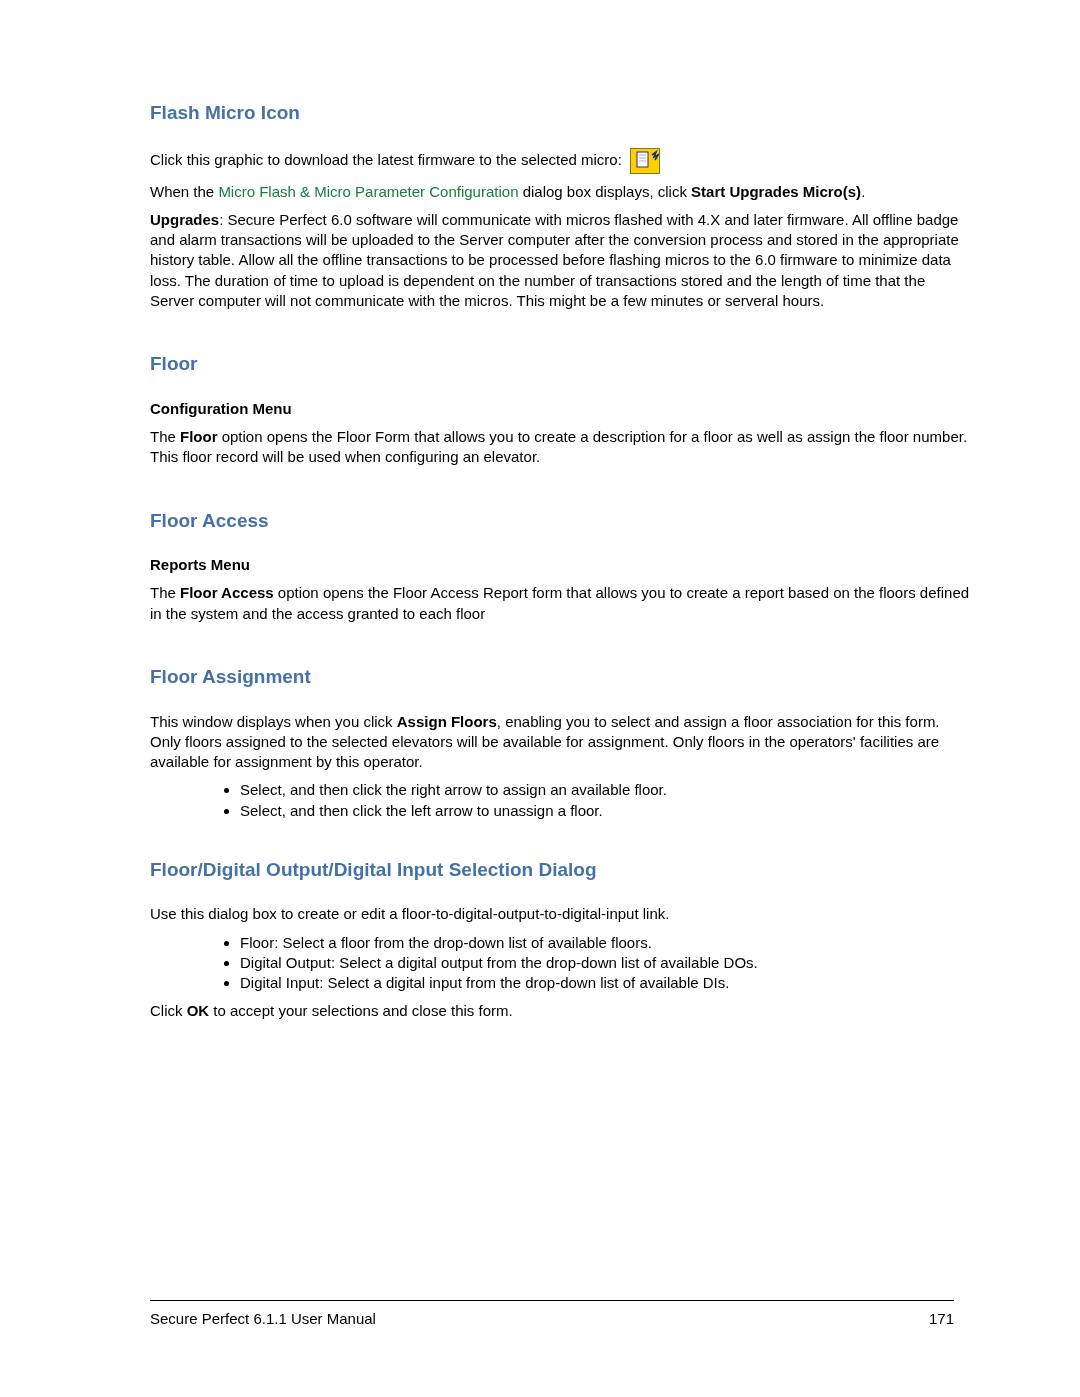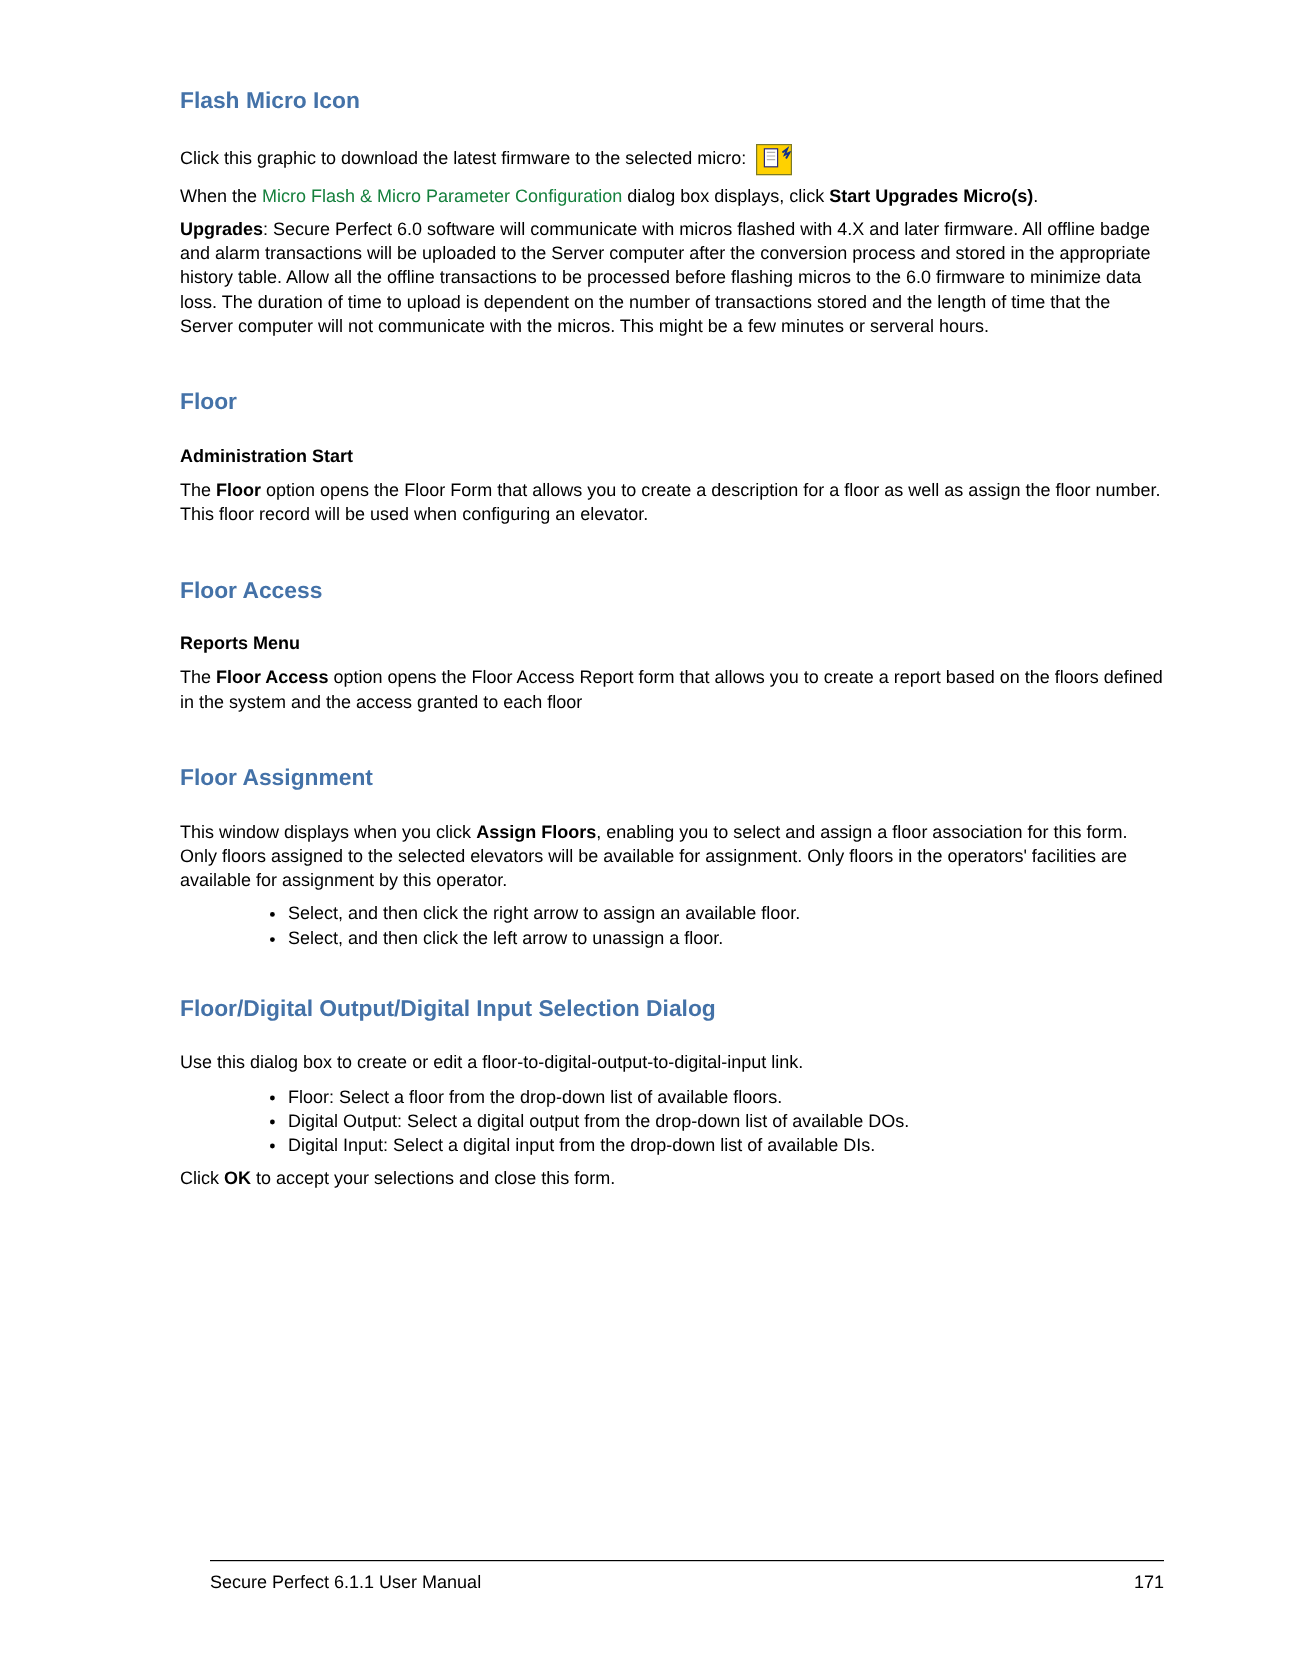--- a/index.html
+++ b/index.html
@@ -9,21 +9,21 @@
     width: 1080px;
     font-family: Arial, Helvetica, sans-serif;
     color: #000;
     font-size: 15px;
     line-height: 1.35;
   }
   .page {
     box-sizing: border-box;
     width: 1080px;
     min-height: 1397px;
-    padding: 72px 110px 70px 150px;
+    padding: 100px 110px 70px 150px;
     position: relative;
   }
   h2.sec {
     color: #4472A8;
     font-size: 19px;
     font-weight: bold;
     margin: 0 0 22px 0;
   }
   .sub {
     font-weight: bold;
@@ -45,26 +45,25 @@
   .iconbox svg { position: absolute; top: 0; left: 0; }
   ul.bul {
     margin: 2px 0 4px 0;
     padding-left: 90px;
   }
   ul.bul li { margin: 0; }
   .section-gap { height: 32px; }
   .footer {
     position: absolute;
     left: 150px;
-    right: 110px;
+    right: 126px;
     bottom: 68px;
     border-top: 1px solid #000;
     padding-top: 8px;
     font-size: 15px;
-    margin-left: 25px;
   }
   .footer .pn { float: right; }
   .clearfix::after { content: ""; display: table; clear: both; }
   .inline { display: inline; }
 </style>
 </head>
 <body>
 
 <div class="page">
 
@@ -87,21 +86,21 @@
     <span class="inline">When the </span><a href="#" class="link inline">Micro Flash &amp; Micro Parameter Configuration</a><span class="inline"> dialog box displays, click </span><span class="bold inline">Start Upgrades Micro(s)</span><span class="inline">.</span>
   </p>
 
   <p>
     <span class="bold inline">Upgrades</span><span class="inline">: Secure Perfect 6.0 software will communicate with micros flashed with 4.X and later firmware. All offline badge and alarm transactions will be uploaded to the Server computer after the conversion process and stored in the appropriate history table. Allow all the offline transactions to be processed before flashing micros to the 6.0 firmware to minimize data loss. The duration of time to upload is dependent on the number of transactions stored and the length of time that the Server computer will not communicate with the micros. This might be a few minutes or serveral hours.</span>
   </p>
 
   <div class="section-gap"></div>
 
   <h2 class="sec">Floor</h2>
-  <p class="sub">Administration Start</p>
+  <p class="sub">Configuration Menu</p>
   <p>
     <span class="inline">The </span><span class="bold inline">Floor</span><span class="inline"> option opens the Floor Form that allows you to create a description for a floor as well as assign the floor number. This floor record will be used when configuring an elevator.</span>
   </p>
 
   <div class="section-gap"></div>
 
   <h2 class="sec">Floor Access</h2>
   <p class="sub">Reports Menu</p>
   <p>
     <span class="inline">The </span><span class="bold inline">Floor Access</span><span class="inline"> option opens the Floor Access Report form that allows you to create a report based on the floors defined in the system and the access granted to each floor</span>

